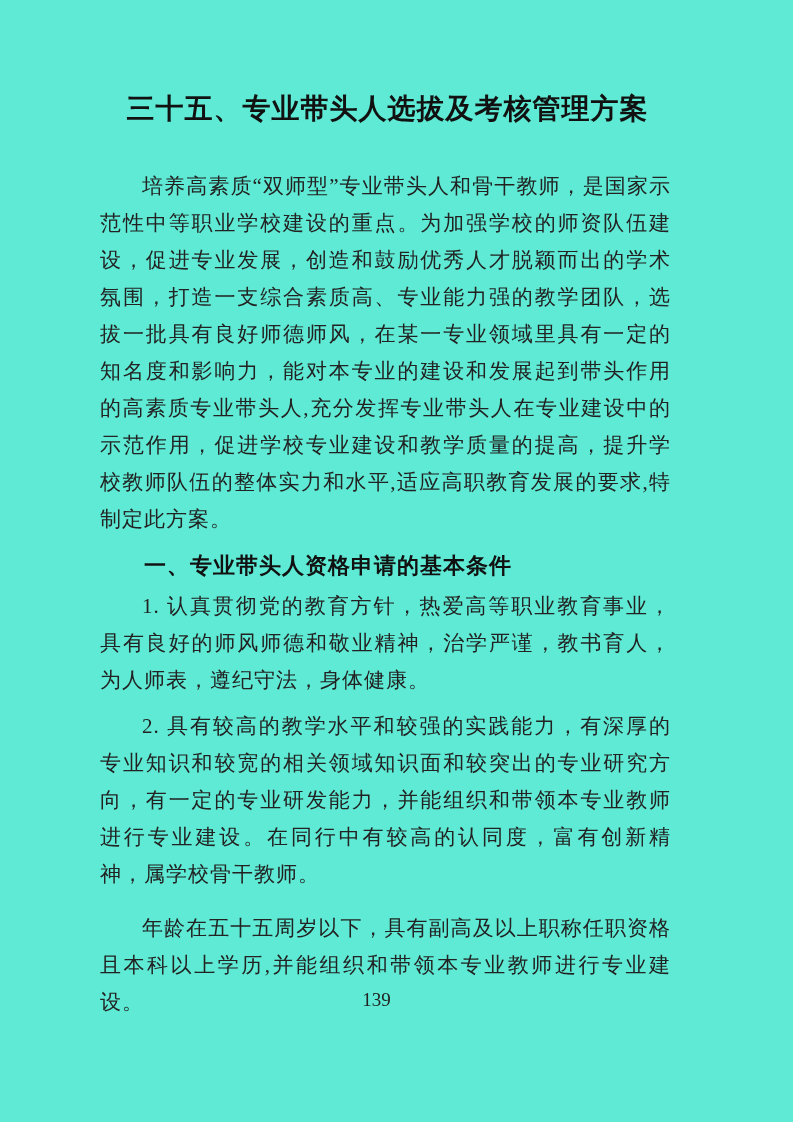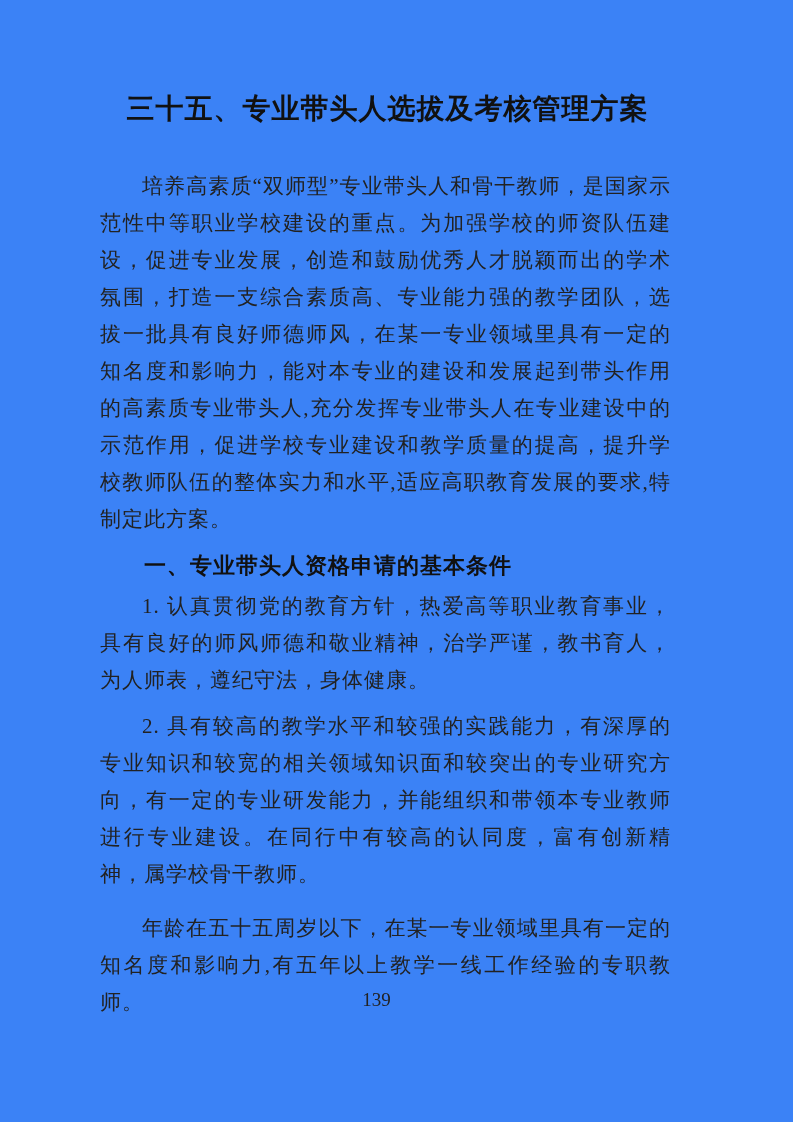--- a/index.html
+++ b/index.html
@@ -5,21 +5,21 @@
   html, body {
     margin: 0;
     padding: 0;
     background: #ffffff;
   }
   .page {
     position: relative;
     width: 793px;
     height: 1122px;
     box-sizing: border-box;
-    background: #3b82f6;
+    background: #5eead4;
     padding: 88px 118px 0 100px;
     overflow: hidden;
     color: #1c1c1c;
   }
   .doc-title {
     margin: 0 0 38px 0;
     font-family: "Liberation Sans", sans-serif;
     font-weight: bold;
     font-size: 28px;
     line-height: 42px;
@@ -73,17 +73,17 @@
 
   <p class="body-par">培养高素质“双师型”专业带头人和骨干教师，是国家示范性中等职业学校建设的重点。为加强学校的师资队伍建设，促进专业发展，创造和鼓励优秀人才脱颖而出的学术氛围，打造一支综合素质高、专业能力强的教学团队，选拔一批具有良好师德师风，在某一专业领域里具有一定的知名度和影响力，能对本专业的建设和发展起到带头作用的高素质专业带头人,充分发挥专业带头人在专业建设中的示范作用，促进学校专业建设和教学质量的提高，提升学校教师队伍的整体实力和水平,适应高职教育发展的要求,特制定此方案。</p>
 
   <h2 class="section-heading">一、专业带头人资格申请的基本条件</h2>
 
   <p class="body-par">1. 认真贯彻党的教育方针，热爱高等职业教育事业，具有良好的师风师德和敬业精神，治学严谨，教书育人，为人师表，遵纪守法，身体健康。</p>
 
   <p class="body-par">2. 具有较高的教学水平和较强的实践能力，有深厚的专业知识和较宽的相关领域知识面和较突出的专业研究方向，有一定的专业研发能力，并能组织和带领本专业教师进行专业建设。在同行中有较高的认同度，富有创新精神，属学校骨干教师。</p>
 
 
-  <p class="body-par scope-detail">年龄在五十五周岁以下，在某一专业领域里具有一定的知名度和影响力,有五年以上教学一线工作经验的专职教师。</p>
+  <p class="body-par scope-detail">年龄在五十五周岁以下，具有副高及以上职称任职资格且本科以上学历,并能组织和带领本专业教师进行专业建设。</p>
 
   <div class="page-number">139</div>
 
 </div>
 
 </body></html>

